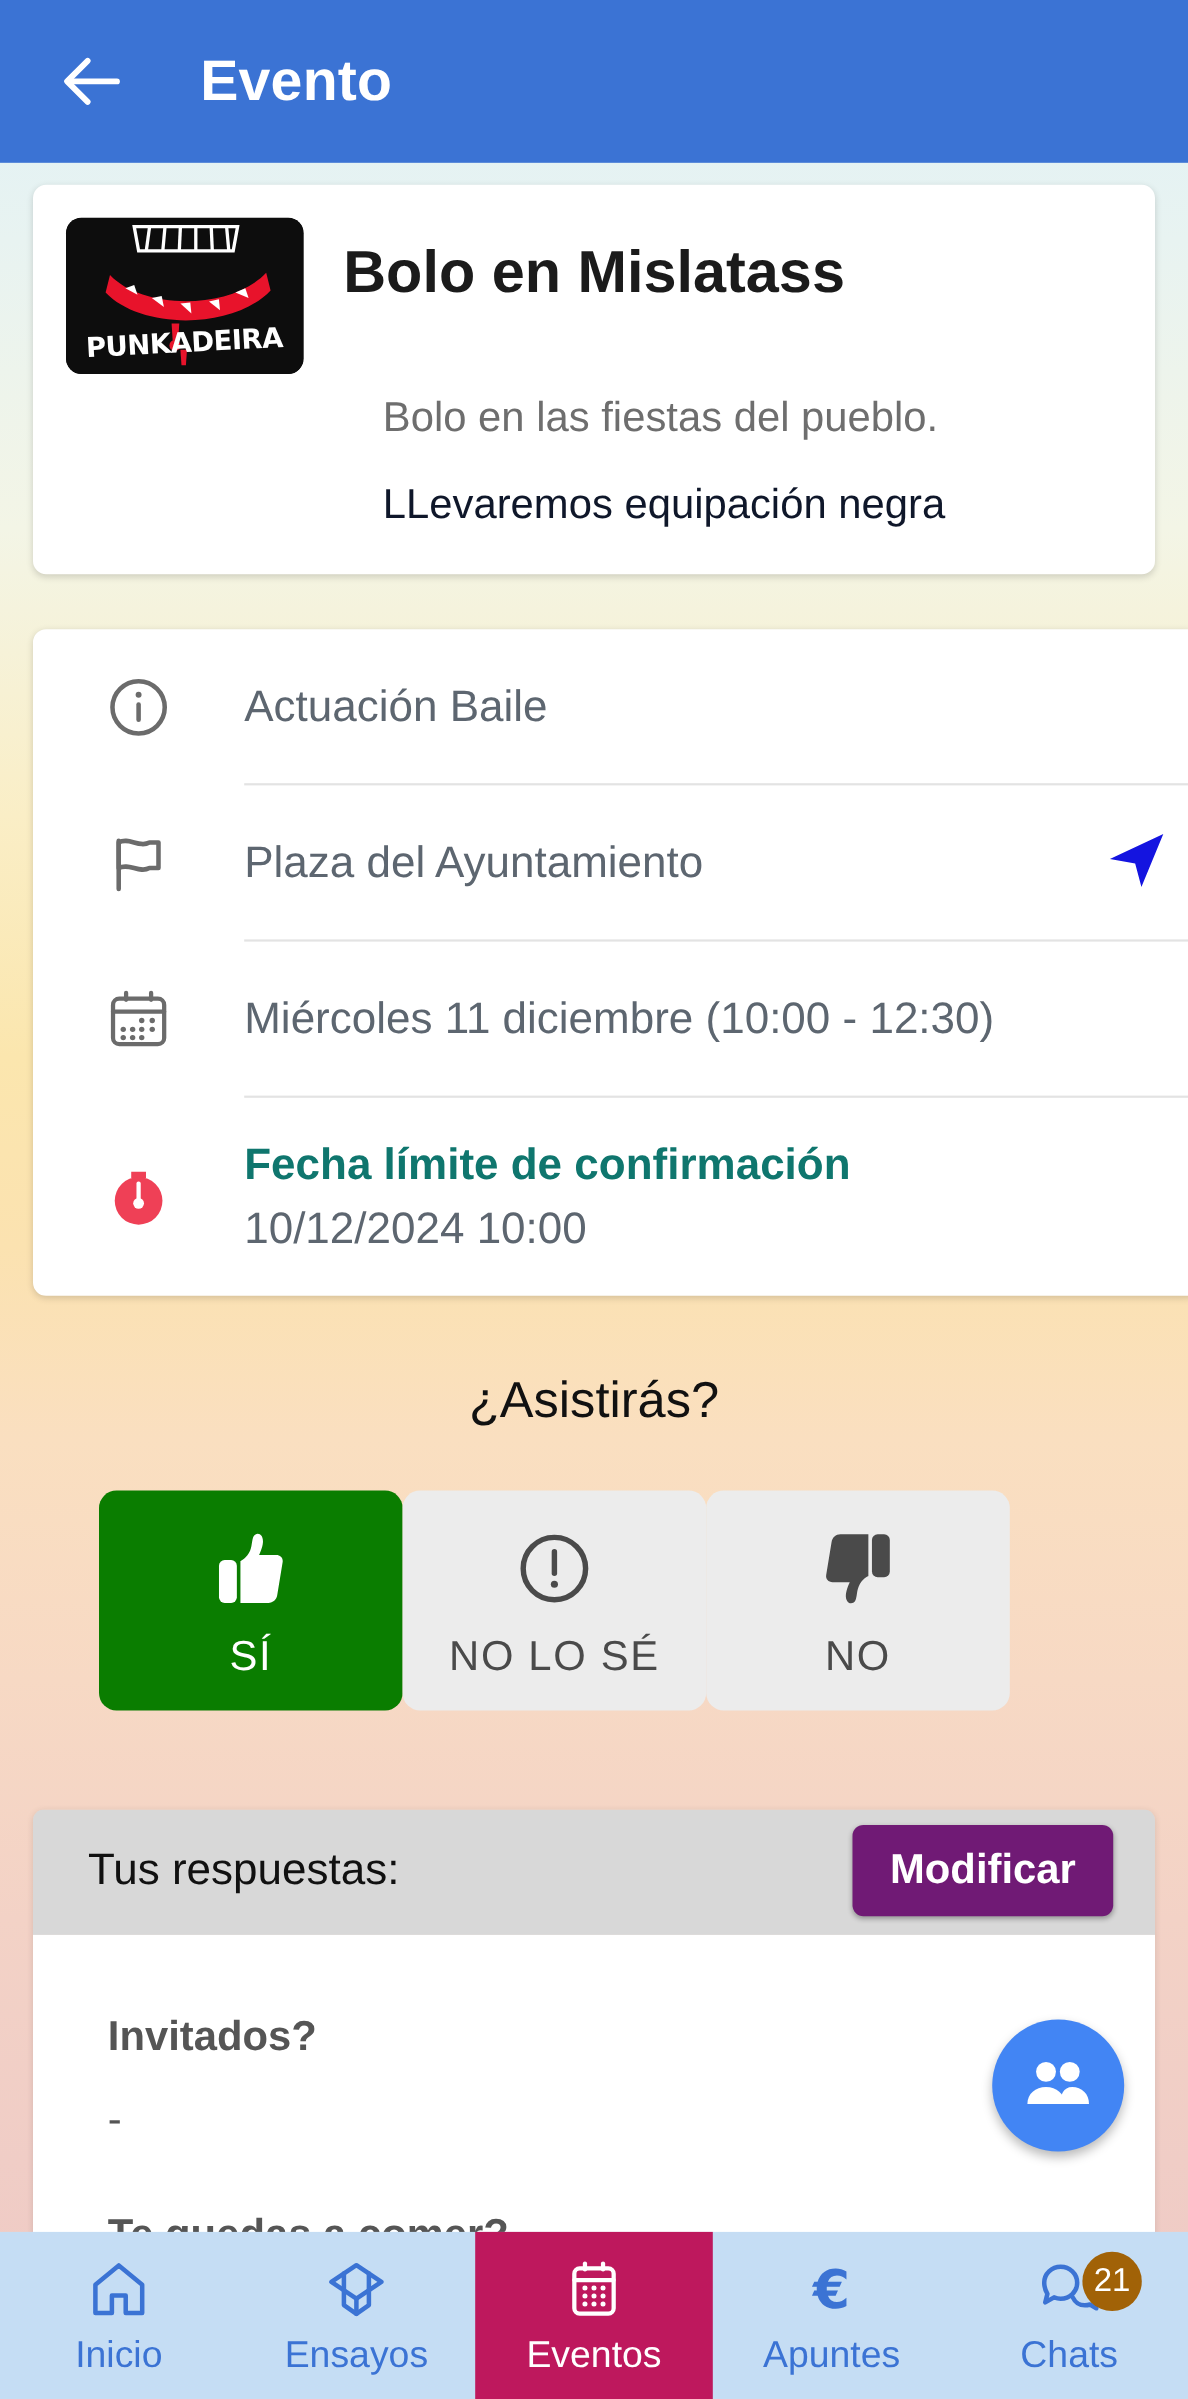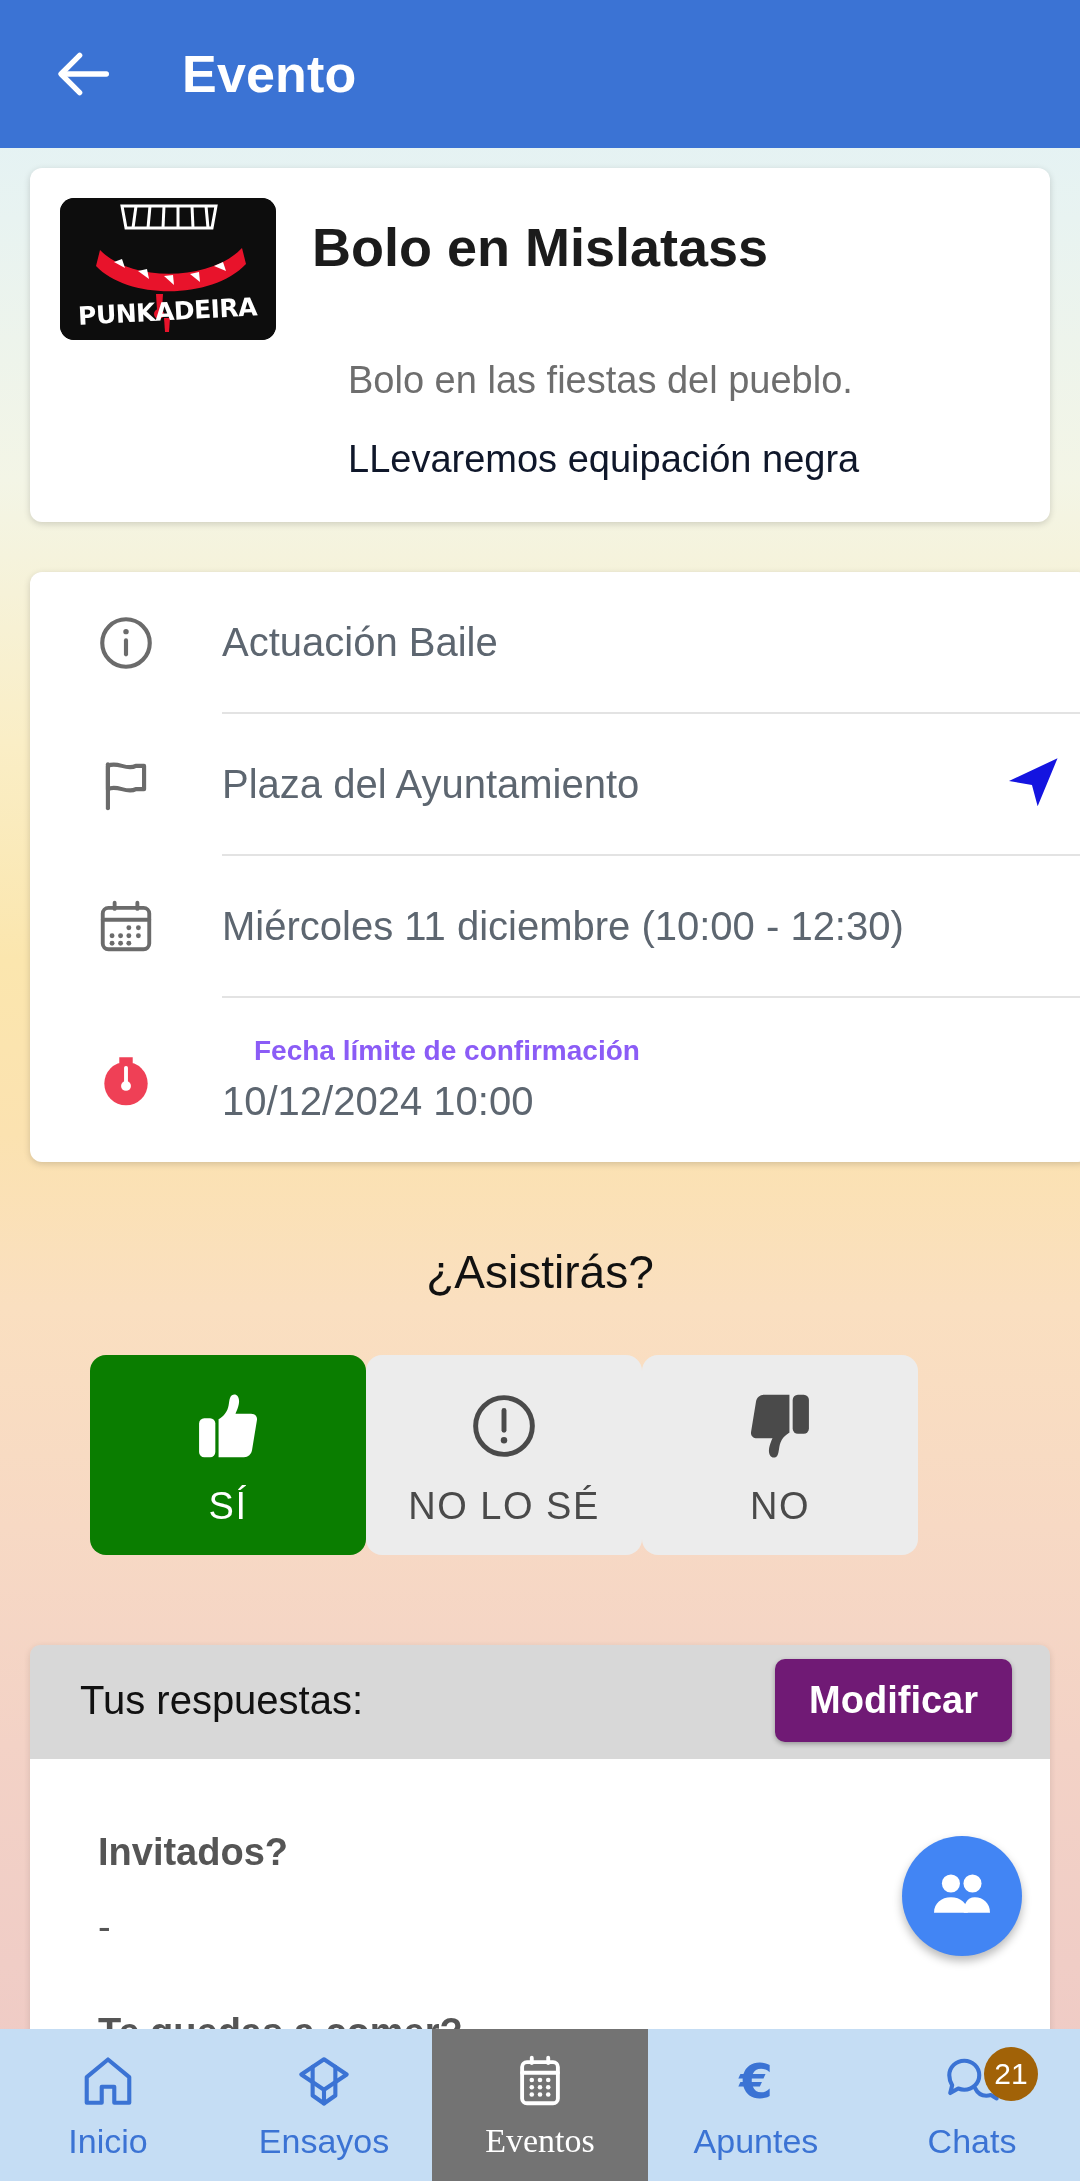--- a/index.html
+++ b/index.html
@@ -133,25 +133,24 @@
     border-bottom:2px solid #e3e3e3;
     min-height:142px;
   }
   .detail-row:last-child .detail-body { border-bottom:none; }
   .detail-text {
     font-size:40px;
     color:#5d6670;
     line-height:1.42;
   }
   .detail-strong {
-    font-size:28px;
-    color:#8b5cf6;
+    font-size:40px;
+    color:#0f766e;
     font-weight:700;
     line-height:1.35;
-    margin-left:32px;
   }
   .detail-sub {
     font-size:40px;
     color:#5d6670;
     line-height:1.35;
     margin-top:4px;
   }
   .nav-arrow { flex:0 0 auto; margin-left:16px; cursor:pointer; }
 
   
@@ -266,21 +265,21 @@
   .navitem {
     flex:1 1 0;
     display:flex;
     flex-direction:column;
     align-items:center;
     justify-content:center;
     cursor:pointer;
     position:relative;
     gap:10px;
   }
-  .navitem.active { background:#737373;font-family:Liberation Serif, serif; }
+  .navitem.active { background:#be185d; }
   .navlabel { font-size:34px; color:#3b73d4; }
   .navitem.active .navlabel { color:#ffffff; }
   .navicon { height:62px; display:flex; align-items:center; justify-content:center; }
   .badge {
     position:absolute;
     top:18px; right:42px;
     min-width:54px; height:54px;
     border-radius:27px;
     background:#a16207;
     color:#ffffff;

